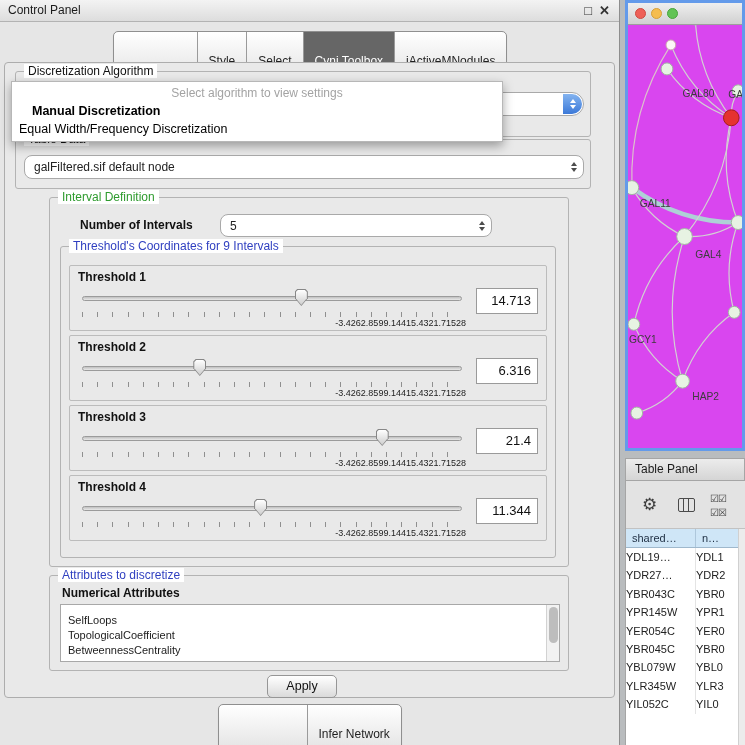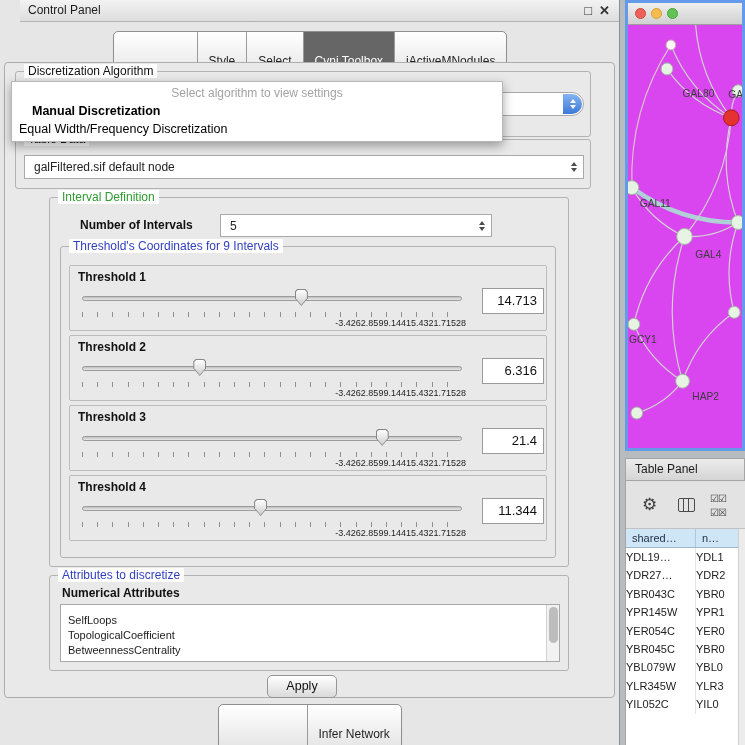--- a/index.html
+++ b/index.html
@@ -7,21 +7,21 @@
   body {
     position: relative;
     background:#b9bcbe;
     font-family:"Liberation Sans", sans-serif;
     overflow:hidden;
     cursor:default;
     -webkit-user-select:none; user-select:none;
   }
   
   #control-panel { position:absolute; left:0; top:0; width:620px; height:745px; background:#e6e6e6; border-right:1px solid #8d8d8d; }
-  #cp-titlebar { position:absolute; left:0; top:0; right:0; height:22px; background:linear-gradient(#f3f3f3,#dddddd); border-bottom:1px solid #b3b3b3;margin-left:20px; }
+  #cp-titlebar { position:absolute; left:0; top:0; right:0; height:22px; background:linear-gradient(#f3f3f3,#dddddd); border-bottom:1px solid #b3b3b3; }
   #cp-title { position:absolute; left:8px; top:0; line-height:21px; font-size:12px; color:#1b1b1b; }
   .tb-icon { position:absolute; top:0; line-height:21px; font-size:13px; color:#333; }
   #cp-min { right:27px; }
   #cp-close { right:9px; font-weight:bold; }
 
   
   .tabrow { position:absolute; left:0; width:620px; display:flex; justify-content:center; }
   #top-tabs { top:31px; }
   #bottom-tabs { top:704px; }
   .segmented { display:inline-flex; border:1px solid #8f8f8f; border-radius:5px; overflow:hidden; background:linear-gradient(#ffffff,#dcdcdc); box-shadow:0 1px 1px rgba(0,0,0,.12); }
@@ -31,21 +31,21 @@
 
   
   #inner-panel { position:absolute; left:4px; top:62px; width:611px; height:636px; border:1px solid #adadad; border-radius:4px; background:#e9e9e9; }
 
   .group { position:absolute; border:1px solid #b3b3b3; border-radius:3px; }
   .gtitle { position:absolute; top:-8px; left:8px; background:#ffffff; padding:0 4px; font-size:12px; color:#111; white-space:nowrap; }
   .gtitle.green { color:#2e9b2e; }
   .gtitle.blue  { color:#2f3fc0; }
 
   
-  .combo { position:absolute; background:#ffffff; border:1px solid #a9a9a9; border-radius:0; }
+  .combo { position:absolute; background:#ffffff; border:1px solid #a9a9a9; border-radius:8px; }
   .ctext { position:absolute; left:9px; top:0; line-height:22px; font-size:12px; color:#222; white-space:nowrap; }
   .stepper { position:absolute; right:6px; top:50%; transform:translateY(-50%); display:flex; flex-direction:column; gap:2px; }
   .arr-up { width:0; height:0; border-left:3.5px solid transparent; border-right:3.5px solid transparent; border-bottom:4px solid #4c4c4c; }
   .arr-dn { width:0; height:0; border-left:3.5px solid transparent; border-right:3.5px solid transparent; border-top:4px solid #4c4c4c; }
 
   
   #algo-group { left:10px; top:8px; width:576px; height:66px; }
   #algo-combo { left:8px; top:20px; width:560px; height:24px; border-radius:12px; }
   #algo-step { position:absolute; right:1px; top:1px; bottom:1px; width:19px; border-radius:0 11px 11px 0; background:linear-gradient(#84b4f0,#3c79d8); display:flex; flex-direction:column; align-items:center; justify-content:center; gap:2px; }
   #algo-step .wup { width:0;height:0;border-left:3.5px solid transparent;border-right:3.5px solid transparent;border-bottom:4px solid #fff; }
@@ -68,21 +68,21 @@
   .thr-label { position:absolute; left:8px; top:4px; font-size:12px; font-weight:bold; color:#111; }
   .slider { position:absolute; left:12px; top:22px; width:380px; height:42px; }
   .track { position:absolute; left:0; right:0; top:8px; height:5px; background:linear-gradient(#c0c0c0,#e9e9e9); border:1px solid #9b9b9b; border-radius:3px; }
   .thumb { position:absolute; top:1px; width:13px; height:17px; }
   .th-o { position:absolute; inset:0; background:#878787; clip-path:polygon(18% 0,82% 0,100% 14%,100% 55%,50% 100%,0 55%,0 14%); }
   .th-i { position:absolute; inset:1px; background:linear-gradient(#ffffff,#cdcdcd); clip-path:polygon(18% 0,82% 0,100% 14%,100% 55%,50% 100%,0 55%,0 14%); }
   .ticks { position:absolute; left:0; right:0; top:24px; height:5px;
            background-image:repeating-linear-gradient(90deg,#8f8f8f 0,#8f8f8f 1px,transparent 1px,transparent 4%); }
   .ruler-labels { position:absolute; left:-4px; right:-4px; top:30px; display:flex; justify-content:flex-end; }
   .ruler-labels span { font-size:9px; color:#222; }
-  .val { position:absolute; right:2px; top:22px; width:62px; height:26px; background:#fff; border:1px solid #9a9a9a; font-size:13px; color:#111; text-align:right; line-height:24px; padding-right:6px; }
+  .val { position:absolute; right:8px; top:22px; width:62px; height:26px; background:#fff; border:1px solid #9a9a9a; font-size:13px; color:#111; text-align:right; line-height:24px; padding-right:6px; }
 
   
   #attr-group { left:44px; top:512px; width:520px; height:96px; }
   #attr-title { position:absolute; left:12px; top:10px; font-size:12px; font-weight:bold; color:#111; }
   #attr-list { position:absolute; left:10px; top:28px; width:500px; height:58px; background:#ffffff; border:1px solid #a8a8a8; overflow:hidden; padding-top:8px; }
   .attr-item { font-size:11px; color:#1c1c1c; padding-left:7px; height:15px; line-height:15px; white-space:nowrap; }
   #attr-scroll { position:absolute; right:0; top:0; bottom:0; width:13px; background:#f2f2f2; border-left:1px solid #d2d2d2; }
   #attr-thumb { position:absolute; left:2px; top:2px; width:9px; height:36px; background:#bdbdbd; border-radius:5px; }
 
   #apply-btn { position:absolute; left:262px; top:612px; width:70px; height:23px; background:linear-gradient(#ffffff,#dadada); border:1px solid #969696; border-radius:5px; font-size:12.5px; color:#111; text-align:center; line-height:21px; }

